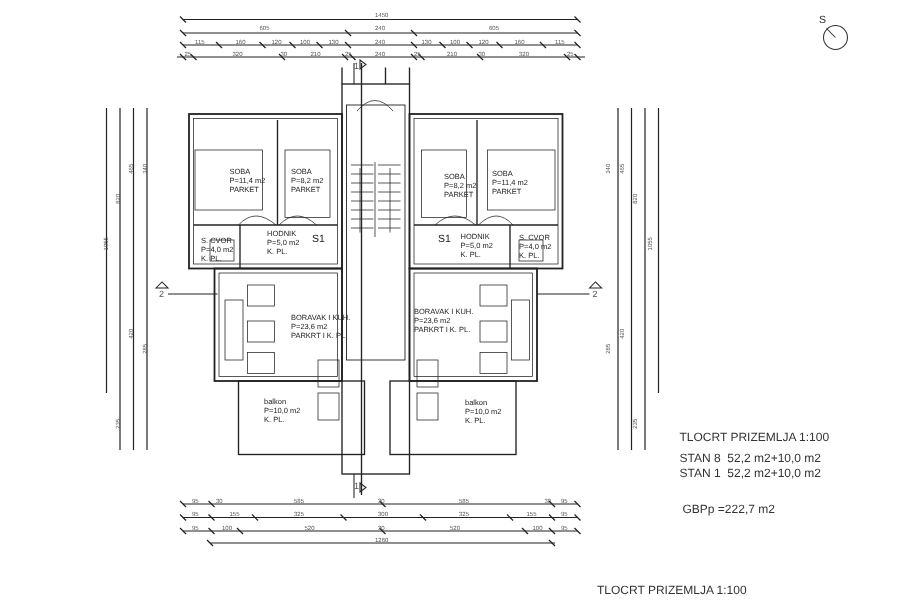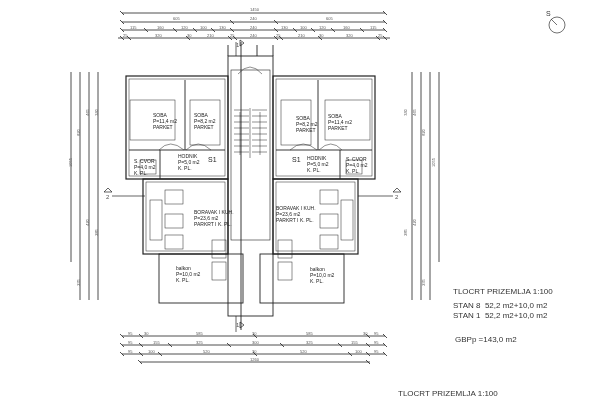--- a/index.html
+++ b/index.html
@@ -323,14 +323,14 @@
 </div>
 <span class="lbl" style="left:292px;top:157px;font-size:7px;">S1</span>
 
 <span class="txt" style="left:453px;top:287px;">TLOCRT PRIZEMLJA 1:100</span>
 <div class="txt" style="left:453px;top:301px;">
   <span>STAN 8</span>&nbsp;&nbsp;<span>52,2 m2+10,0 m2</span>
 </div>
 <div class="txt" style="left:453px;top:311px;">
   <span>STAN 1</span>&nbsp;&nbsp;<span>52,2 m2+10,0 m2</span>
 </div>
-<span class="txt" style="left:455px;top:335px;">GBPp =143,0 m2</span>
+<span class="txt" style="left:455px;top:335px;">GBPp =222,7 m2</span>
 <span class="txt" style="left:398px;top:389px;">TLOCRT PRIZEMLJA  1:100</span>
 
 </body></html>

